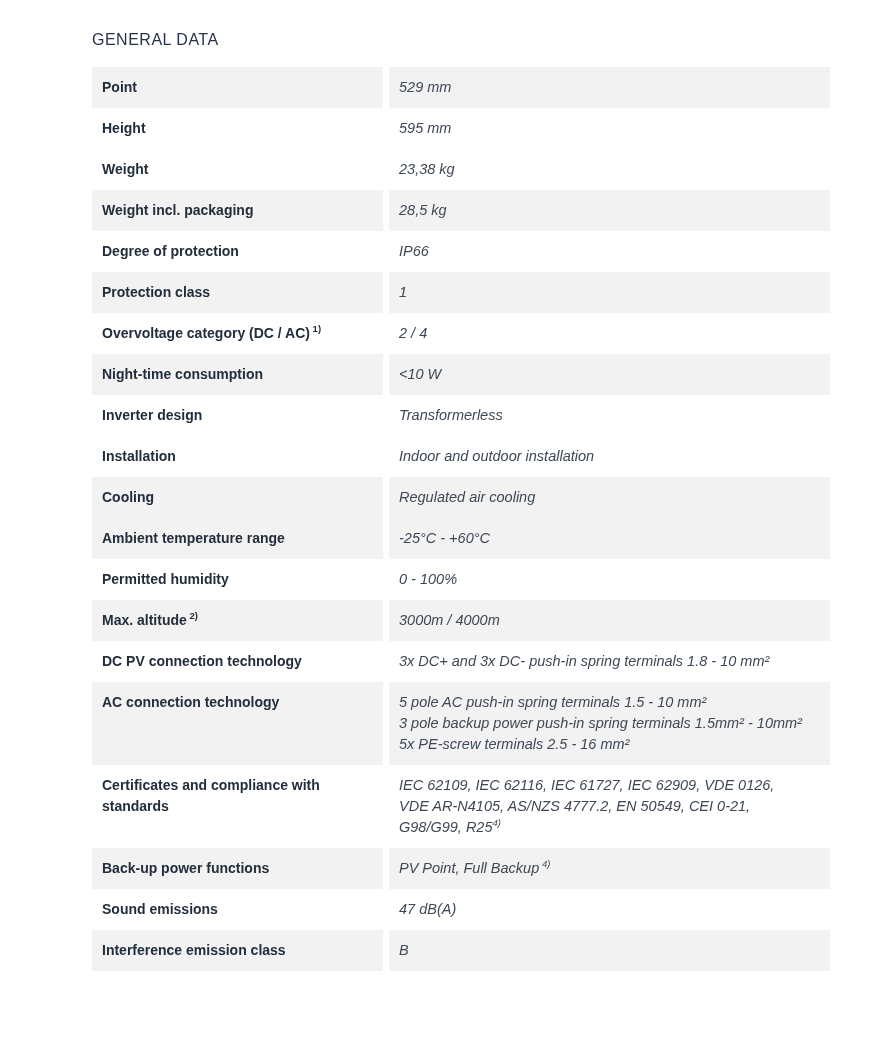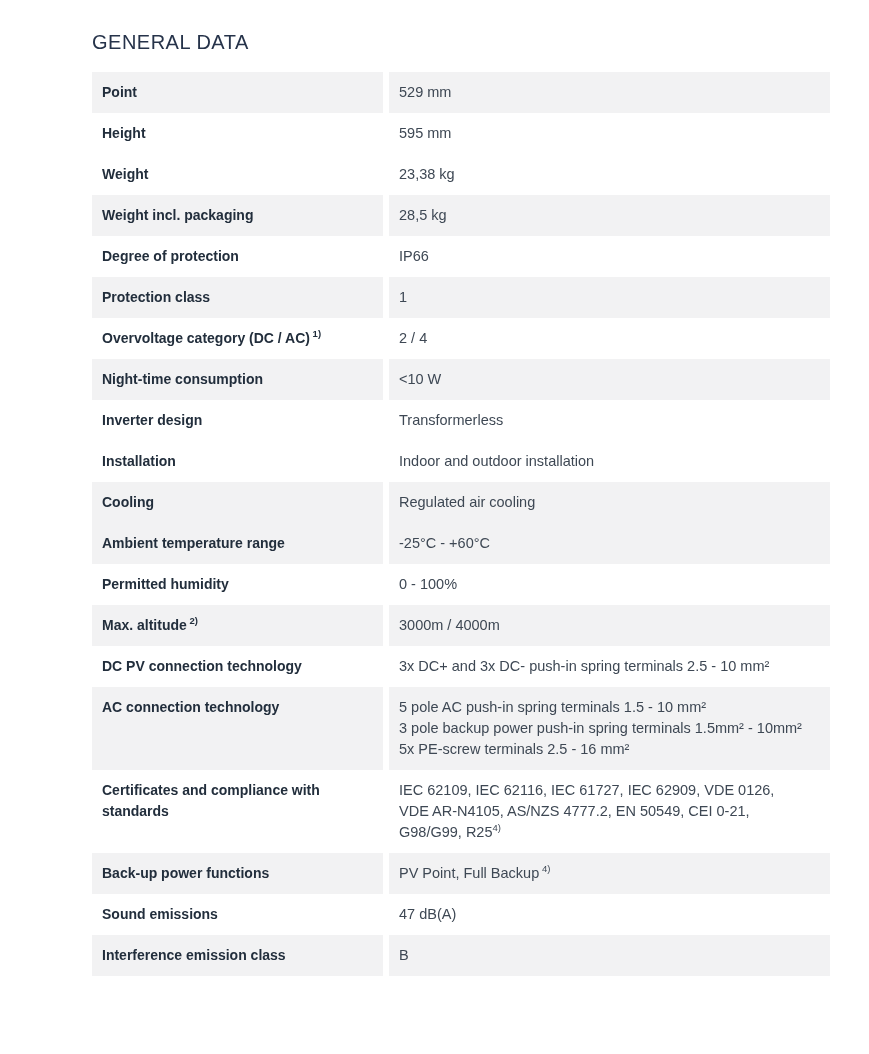--- a/index.html
+++ b/index.html
@@ -18,21 +18,21 @@
     width: 869px;
     height: 1054px;
     font-family: "Liberation Sans", sans-serif;
     overflow: hidden;
   }
   .page {
     padding: 31px 0 0 92px;
   }
   .section-title {
     margin: 0 0 18px 0;
-    font-size: 20px;
+    font-size: 16px;
     font-weight: 400;
     letter-spacing: 0.5px;
     color: var(--title-color);
   }
   .spec-table {
     width: 738px;
   }
   .row {
     display: flex;
     align-items: stretch;
@@ -60,21 +60,21 @@
     font-size: 14.5px;
   }
   .row.shaded .cell {
     background: var(--shaded-bg);
   }
   sup {
     font-size: 9.5px;
     line-height: 0;
     vertical-align: super;
   }
-  .vline { white-space: nowrap; }
+  .vline { white-space: nowrap; font-style: italic; }
 </style>
 </head>
 <body>
 
 <div class="page">
   <h1 class="section-title">GENERAL DATA</h1>
   <div class="spec-table">
       <div class="row shaded">
         <div class="cell label">Point</div>
         <div class="gap"></div>
@@ -170,21 +170,21 @@
         <div class="cell label">Max. altitude<sup> 2)</sup></div>
         <div class="gap"></div>
         <div class="cell value">
           <div class="vline">3000m / 4000m</div>
         </div>
       </div>
       <div class="row">
         <div class="cell label">DC PV connection technology</div>
         <div class="gap"></div>
         <div class="cell value">
-          <div class="vline">3x DC+ and 3x DC- push-in spring terminals 2.5 - 10 mm²</div>
+          <div class="vline">3x DC+ and 3x DC- push-in spring terminals 1.8 - 10 mm²</div>
         </div>
       </div>
       <div class="row shaded">
         <div class="cell label">AC connection technology</div>
         <div class="gap"></div>
         <div class="cell value">
           <div class="vline">5 pole AC push-in spring terminals 1.5 - 10 mm²</div>
           <div class="vline">3 pole backup power push-in spring terminals 1.5mm² - 10mm²</div>
           <div class="vline">5x PE-screw terminals 2.5 - 16 mm²</div>
         </div>

